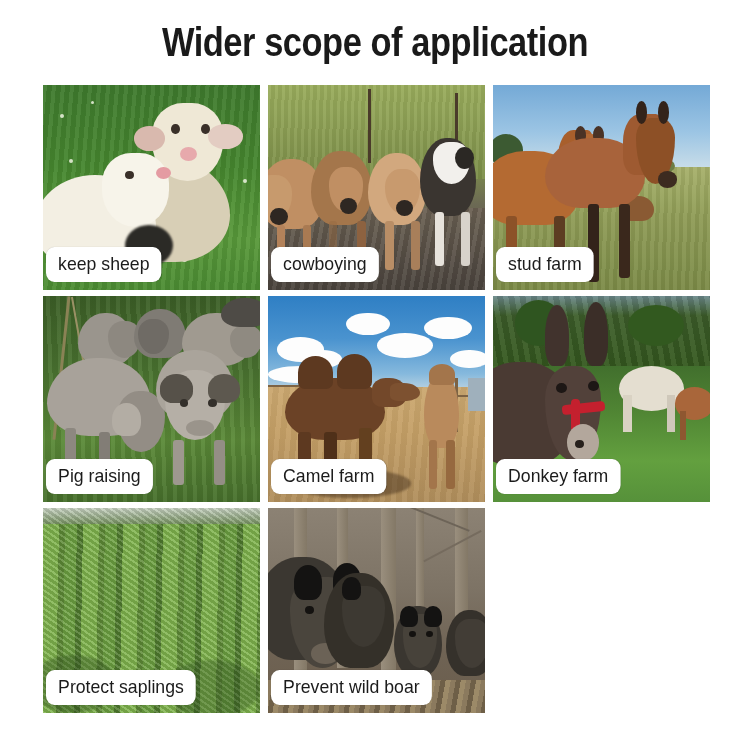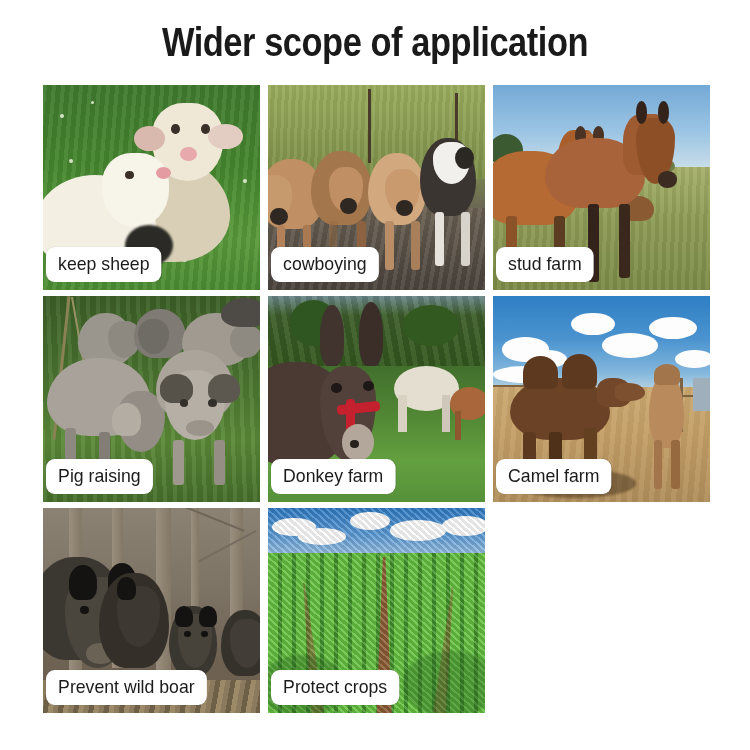--- a/index.html
+++ b/index.html
@@ -276,48 +276,20 @@
         <div class="blob" style="left:76%;top:50%;width:4%;height:4%;background:#332f2a;"></div>
         <div class="blob" style="left:66%;top:60%;width:13%;height:8%;background:#9a948b;"></div>
         <div class="leg" style="left:60%;top:70%;width:5%;height:22%;background:#9e988f;"></div>
         <div class="leg" style="left:79%;top:70%;width:5%;height:22%;background:#948e85;"></div>
       </div>
       <div class="label">Pig raising</div>
     </div>
 
     <div class="cell">
       <div class="photo">
-        <div class="c5-bg"></div>
-        <div class="c5-trees"></div>
-        <div class="blob" style="left:10%;top:2%;width:22%;height:22%;background:#2f5520;"></div>
-        <div class="blob" style="left:62%;top:4%;width:26%;height:20%;background:#32591f;"></div>
-
-        <div class="blob" style="left:58%;top:34%;width:30%;height:22%;background:#e4ded0;"></div>
-        <div style="position:absolute;left:60%;top:48%;width:4%;height:18%;background:#d9d2c3;"></div>
-        <div style="position:absolute;left:80%;top:48%;width:4%;height:18%;background:#cfc8ba;"></div>
-
-        <div class="blob" style="left:84%;top:44%;width:18%;height:16%;background:#a9663a;"></div>
-        <div style="position:absolute;left:86%;top:56%;width:3%;height:14%;background:#8e5730;"></div>
-
-        <div class="donkeybody" style="left:-12%;top:32%;width:50%;height:50%;background:#4a3a33;"></div>
-        <div class="dhead" style="left:24%;top:34%;width:26%;height:46%;background:#52413a;"></div>
-        <div class="dear" style="left:24%;top:4%;width:11%;height:30%;background:#41332d;"></div>
-        <div class="dear" style="left:42%;top:3%;width:11%;height:31%;background:#3b2e28;"></div>
-        <div class="blob" style="left:29%;top:42%;width:5%;height:5%;background:#1d1715;"></div>
-        <div class="blob" style="left:44%;top:41%;width:5%;height:5%;background:#1d1715;"></div>
-        <div class="halter" style="left:32%;top:52%;width:20%;height:5%;transform:rotate(-6deg);"></div>
-        <div class="halter" style="left:36%;top:50%;width:4%;height:16%;"></div>
-        <div class="blob" style="left:34%;top:62%;width:15%;height:18%;background:#b3a79c;"></div>
-        <div class="blob" style="left:38%;top:70%;width:4%;height:4%;background:#27201c;"></div>
-      </div>
-      <div class="label">Donkey farm</div>
-    </div>
-
-    <div class="cell">
-      <div class="photo">
         <div class="c6-sky"></div>
         <div class="cloud" style="left:4%;top:20%;width:22%;height:12%;"></div>
         <div class="cloud" style="left:16%;top:26%;width:18%;height:9%;"></div>
         <div class="cloud" style="left:36%;top:8%;width:20%;height:11%;"></div>
         <div class="cloud" style="left:50%;top:18%;width:26%;height:12%;"></div>
         <div class="cloud" style="left:72%;top:10%;width:22%;height:11%;"></div>
         <div class="cloud" style="left:84%;top:26%;width:18%;height:9%;"></div>
         <div class="cloud" style="left:0%;top:34%;width:30%;height:8%;"></div>
         <div class="c6-sand"></div>
         <div class="fence" style="left:0;top:43%;width:34%;height:2px;"></div>
@@ -336,20 +308,59 @@
 
         <div class="camelbody" style="left:72%;top:38%;width:16%;height:36%;background:#b98a5c;"></div>
         <div class="hump" style="left:74%;top:33%;width:12%;height:10%;background:#a3754b;"></div>
         <div class="leg" style="left:74%;top:70%;width:4%;height:24%;background:#a3754b;"></div>
         <div class="leg" style="left:82%;top:70%;width:4%;height:24%;background:#96693f;"></div>
         <div class="blob soft" style="left:10%;top:84%;width:56%;height:14%;background:rgba(60,40,22,.45);"></div>
       </div>
       <div class="label">Camel farm</div>
     </div>
 
+    <div class="cell">
+      <div class="photo">
+        <div class="c5-bg"></div>
+        <div class="c5-trees"></div>
+        <div class="blob" style="left:10%;top:2%;width:22%;height:22%;background:#2f5520;"></div>
+        <div class="blob" style="left:62%;top:4%;width:26%;height:20%;background:#32591f;"></div>
+
+        <div class="blob" style="left:58%;top:34%;width:30%;height:22%;background:#e4ded0;"></div>
+        <div style="position:absolute;left:60%;top:48%;width:4%;height:18%;background:#d9d2c3;"></div>
+        <div style="position:absolute;left:80%;top:48%;width:4%;height:18%;background:#cfc8ba;"></div>
+
+        <div class="blob" style="left:84%;top:44%;width:18%;height:16%;background:#a9663a;"></div>
+        <div style="position:absolute;left:86%;top:56%;width:3%;height:14%;background:#8e5730;"></div>
+
+        <div class="donkeybody" style="left:-12%;top:32%;width:50%;height:50%;background:#4a3a33;"></div>
+        <div class="dhead" style="left:24%;top:34%;width:26%;height:46%;background:#52413a;"></div>
+        <div class="dear" style="left:24%;top:4%;width:11%;height:30%;background:#41332d;"></div>
+        <div class="dear" style="left:42%;top:3%;width:11%;height:31%;background:#3b2e28;"></div>
+        <div class="blob" style="left:29%;top:42%;width:5%;height:5%;background:#1d1715;"></div>
+        <div class="blob" style="left:44%;top:41%;width:5%;height:5%;background:#1d1715;"></div>
+        <div class="halter" style="left:32%;top:52%;width:20%;height:5%;transform:rotate(-6deg);"></div>
+        <div class="halter" style="left:36%;top:50%;width:4%;height:16%;"></div>
+        <div class="blob" style="left:34%;top:62%;width:15%;height:18%;background:#b3a79c;"></div>
+        <div class="blob" style="left:38%;top:70%;width:4%;height:4%;background:#27201c;"></div>
+      </div>
+      <div class="label">Donkey farm</div>
+    </div>
+
+    <div class="cell">
+      <div class="photo">
+        <div class="c7-bg"></div>
+        <div style="position:absolute;left:0;right:0;top:0;height:9%;background:linear-gradient(180deg,#c9d3c4,#6d8b55);"></div>
+        <div class="c7-rows"></div>
+        <div class="leafy"></div>
+        <div class="blob soft" style="left:-6%;top:72%;width:40%;height:28%;background:rgba(40,70,25,.35);"></div>
+        <div class="blob soft" style="left:56%;top:74%;width:44%;height:28%;background:rgba(40,70,25,.3);"></div>
+      </div>
+      <div class="label">Protect saplings</div>
+    </div>
 
     <div class="cell">
       <div class="photo">
         <div class="c8-bg"></div>
         <div class="trunk" style="left:12%;top:0;width:6%;height:82%;"></div>
         <div class="trunk" style="left:32%;top:0;width:5%;height:78%;"></div>
         <div class="trunk" style="left:52%;top:0;width:7%;height:80%;"></div>
         <div class="trunk" style="left:68%;top:0;width:4%;height:76%;"></div>
         <div class="trunk" style="left:86%;top:0;width:6%;height:80%;"></div>
         <div style="position:absolute;left:60%;top:4%;width:34%;height:2px;background:#6d6458;transform:rotate(22deg);"></div>
@@ -373,33 +384,15 @@
         <div class="boarear" style="left:72%;top:48%;width:8%;height:10%;"></div>
         <div class="blob" style="left:65%;top:60%;width:3%;height:3%;background:#13110f;"></div>
         <div class="blob" style="left:73%;top:60%;width:3%;height:3%;background:#13110f;"></div>
         <div class="boar" style="left:82%;top:50%;width:22%;height:32%;background:#35312b;"></div>
         <div class="boarhead" style="left:86%;top:54%;width:16%;height:24%;background:#423d36;"></div>
         <div class="litter"></div>
       </div>
       <div class="label">Prevent wild boar</div>
     </div>
 
-    <div class="cell">
-      <div class="photo">
-        <div class="c9-sky"></div>
-        <div class="cloud" style="left:2%;top:5%;width:20%;height:9%;"></div>
-        <div class="cloud" style="left:14%;top:10%;width:22%;height:8%;"></div>
-        <div class="cloud" style="left:38%;top:2%;width:18%;height:9%;"></div>
-        <div class="cloud" style="left:56%;top:6%;width:26%;height:10%;"></div>
-        <div class="cloud" style="left:80%;top:4%;width:22%;height:10%;"></div>
-        <div class="c9-crop"></div>
-        <div class="furrow" style="left:50%;bottom:0;width:7%;height:76%;clip-path:polygon(42% 0,58% 0,100% 100%,0 100%);"></div>
-        <div class="furrow" style="left:20%;bottom:0;width:6%;height:64%;opacity:.55;clip-path:polygon(46% 0,56% 0,100% 100%,0 100%);transform:rotate(-6deg);"></div>
-        <div class="furrow" style="left:76%;bottom:0;width:6%;height:62%;opacity:.5;clip-path:polygon(44% 0,54% 0,100% 100%,0 100%);transform:rotate(6deg);"></div>
-        <div class="cropleaf"></div>
-        <div class="blob soft" style="left:-4%;top:72%;width:40%;height:30%;background:rgba(25,80,20,.3);"></div>
-        <div class="blob soft" style="left:62%;top:70%;width:44%;height:32%;background:rgba(25,80,20,.28);"></div>
-      </div>
-      <div class="label">Protect crops</div>
-    </div>
 
   </div>
 </div>
 
 </body></html>

